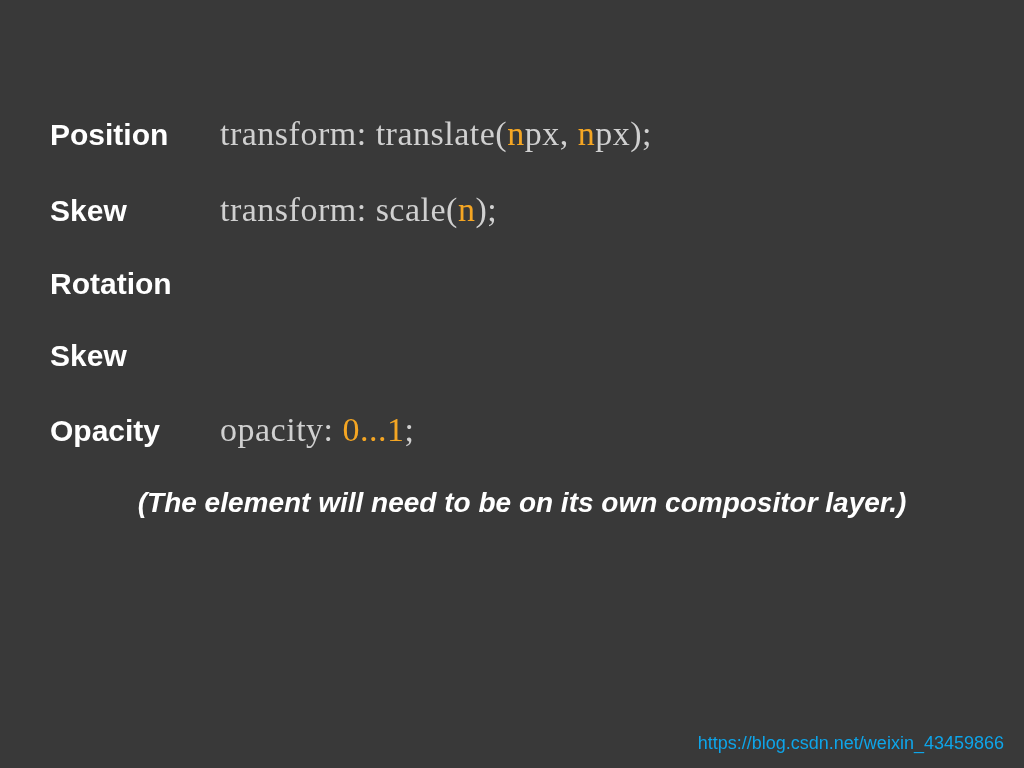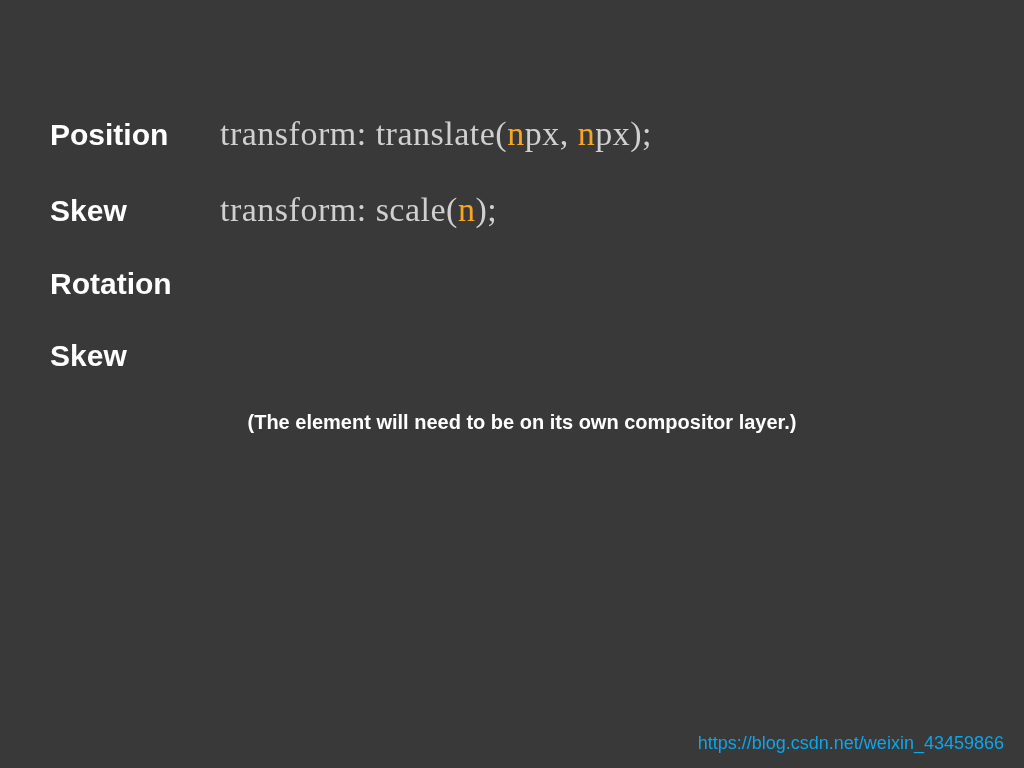--- a/index.html
+++ b/index.html
@@ -37,23 +37,24 @@
       color: #d0d0d0;
       letter-spacing: 0.5px;
       white-space: nowrap;
     }
     .hl {
       color: #f5a623;
     }
     .note {
       text-align: center;
       font-weight: 700;
-      font-size: 20px;
+      font-size: 28px;
       color: #ffffff;
       margin-top: 30px;
+      font-style: italic;
     }
     .watermark {
       position: absolute;
       right: 20px;
       bottom: 14px;
       font-size: 18px;
       color: #0ea5e9;
       font-family: Arial, sans-serif;
     }
   </style>
@@ -78,18 +79,24 @@
 
   <div class="row">
     <div class="label">Rotation</div>
   </div>
 
   <div class="row">
     <div class="label">Skew</div>
   </div>
 
 
+  <div class="row">
+    <div class="label">Opacity</div>
+    <div class="code">
+      <span>opacity: </span><span class="hl">0...1</span><span>;</span>
+    </div>
+  </div>
 
   <div class="note">(The element will need to be on its own compositor layer.)</div>
 
 </div>
 
 <div class="watermark">https://blog.csdn.net/weixin_43459866</div>
 
 </body></html>

